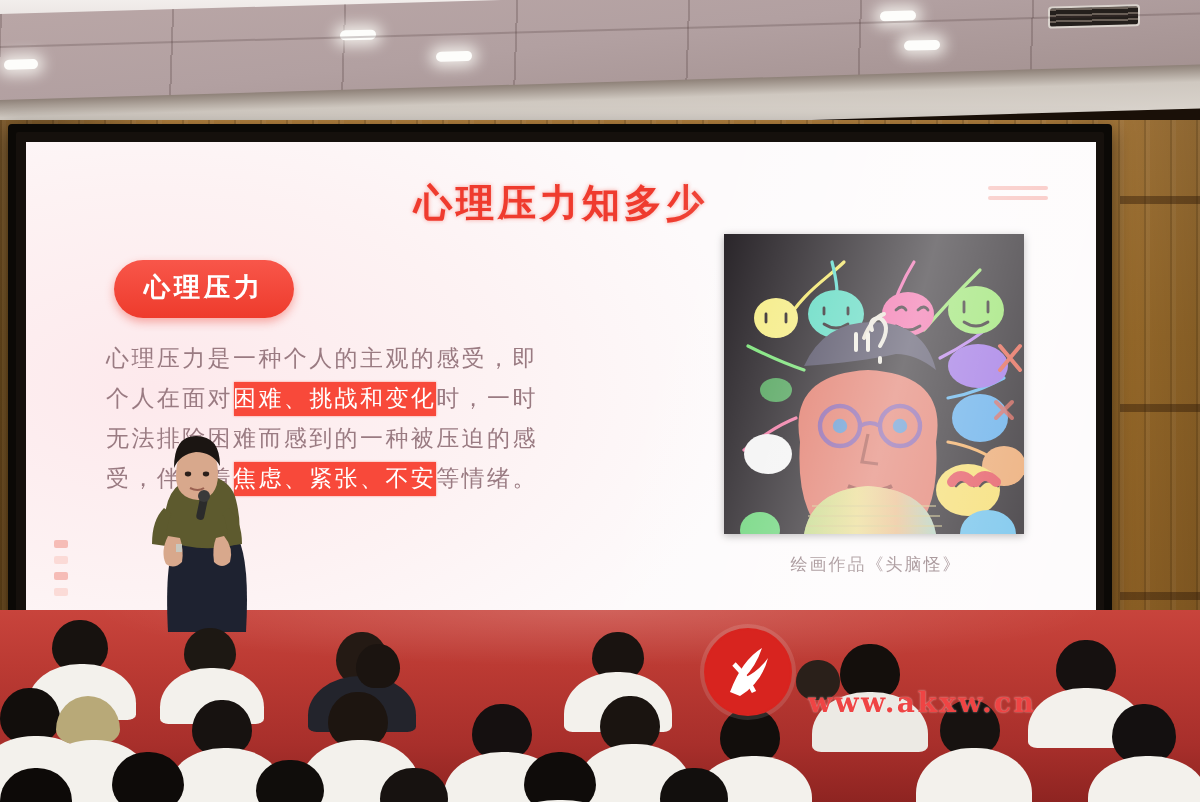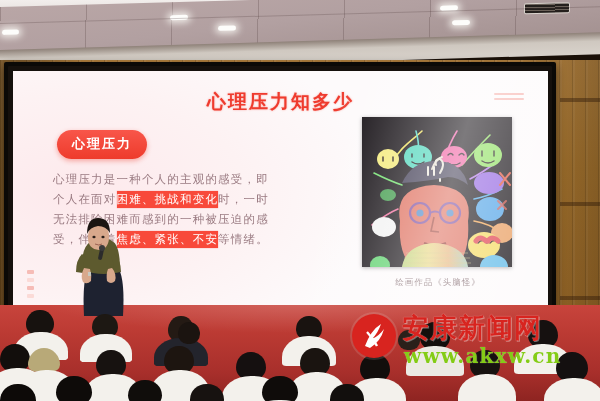--- a/index.html
+++ b/index.html
@@ -156,22 +156,22 @@
     position:absolute; left:0; top:4px; width:44px; height:44px; border-radius:50%;
     background:#d8241f; box-shadow: 0 0 0 2px rgba(255,255,255,.12);
   }
   .wm-text {
     position:absolute; left:50px; top:0px; font-size:27px; font-weight:700;
     color:#d8241f; letter-spacing:1px;
     text-shadow: 0 0 1px rgba(255,255,255,.55), 1px 1px 0 rgba(255,255,255,.35);
     font-family: "DejaVu Sans", "Liberation Sans", sans-serif;
   }
   .wm-url {
-    position:absolute; left:52px; top:34px; font-size:20px; font-weight:700;
-    color:#84cc16; letter-spacing:1.2px;
+    position:absolute; left:52px; top:34px; font-size:14px; font-weight:700;
+    color:#ef4444; letter-spacing:1.2px;
     font-family: "DejaVu Serif", "Liberation Serif", serif;
     text-shadow: 0 0 1px rgba(255,255,255,.6);
     text-align: center;
   }
 </style>
 </head>
 <body>
 
 <div id="stage">
 
@@ -369,17 +369,16 @@
   </div>
 
   <div class="watermark">
     <div class="wm-logo">
       <svg viewBox="0 0 44 44" width="44" height="44">
         <circle cx="22" cy="22" r="21" fill="#d8241f"></circle>
         <path d="M13 32 q6 -16 16 -22 q-3 9 -9 15 q7 -3 12 -10 q-3 12 -14 19z" fill="#fff"></path>
         <path d="M15 18 q6 6 10 14" stroke="#fff" stroke-width="2.4" fill="none"></path>
       </svg>
     </div>
-    <div class="wm-text">安康新闻网</div>
     <div class="wm-url">www.akxw.cn</div>
   </div>
 
 </div>
 
 </body></html>

